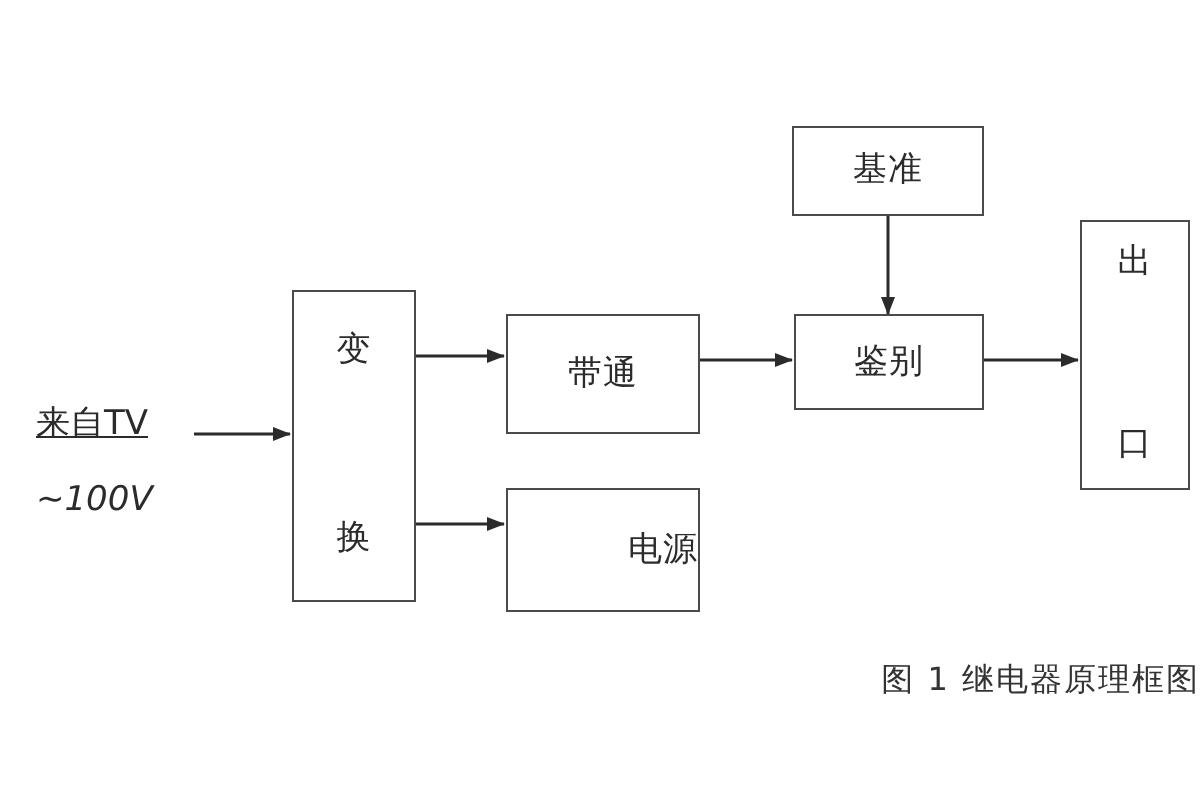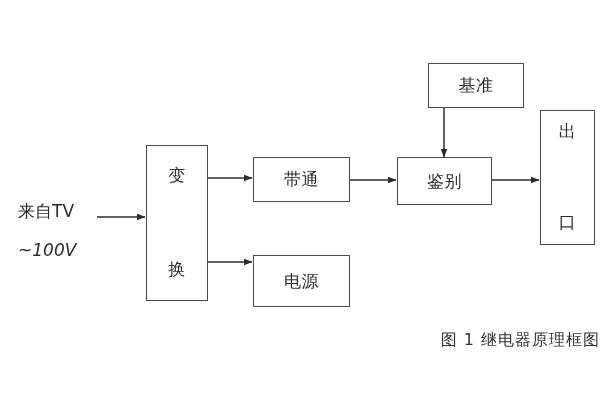--- a/index.html
+++ b/index.html
@@ -79,39 +79,39 @@
 
     <line x1="208" y1="262" x2="252" y2="262" stroke="#2b2b2b" stroke-width="1.5" marker-end="url(#arrowhead)"></line>
 
     <line x1="350" y1="180" x2="396" y2="180" stroke="#2b2b2b" stroke-width="1.5" marker-end="url(#arrowhead)"></line>
 
     <line x1="444" y1="108" x2="444" y2="157" stroke="#2b2b2b" stroke-width="1.5" marker-end="url(#arrowhead)"></line>
 
     <line x1="492" y1="180" x2="539" y2="180" stroke="#2b2b2b" stroke-width="1.5" marker-end="url(#arrowhead)"></line>
   </svg>
 
-  <div class="free-text" style="left:18px; top:200px;">来自TV</div>
+  <div class="free-text" style="left:18px; top:200px;text-decoration:underline;">来自TV</div>
   <div class="free-text" style="left:18px; top:240px;font-style:italic;">~100V</div>
 
   <div class="box" style="left:146px; top:145px; width:62px; height:156px;">
     <div class="box-label stacked">
       <span class="stack-char" style="margin-bottom:40px;">变</span>
       <span class="stack-char">换</span>
     </div>
   </div>
 
-  <div class="box" style="left:253px; top:157px; width:97px; height:45px;">
+  <div class="box" style="left:253px; top:157px; width:97px; height:60px;">
     <div class="box-label">带通</div>
   </div>
 
-  <div class="box" style="left:253px; top:255px; width:97px; height:52px;">
+  <div class="box" style="left:253px; top:244px; width:97px; height:62px;justify-content:flex-end;">
     <div class="box-label">电源</div>
   </div>
 
-  <div class="box" style="left:396px; top:63px; width:96px; height:45px;margin-left:32px;">
+  <div class="box" style="left:396px; top:63px; width:96px; height:45px;">
     <div class="box-label">基准</div>
   </div>
 
   <div class="box" style="left:397px; top:157px; width:95px; height:48px;">
     <div class="box-label">鉴别</div>
   </div>
 
   <div class="box" style="left:540px; top:110px; width:55px; height:135px;">
     <div class="box-label stacked">
       <span class="stack-char" style="margin-bottom:38px;">出</span>

